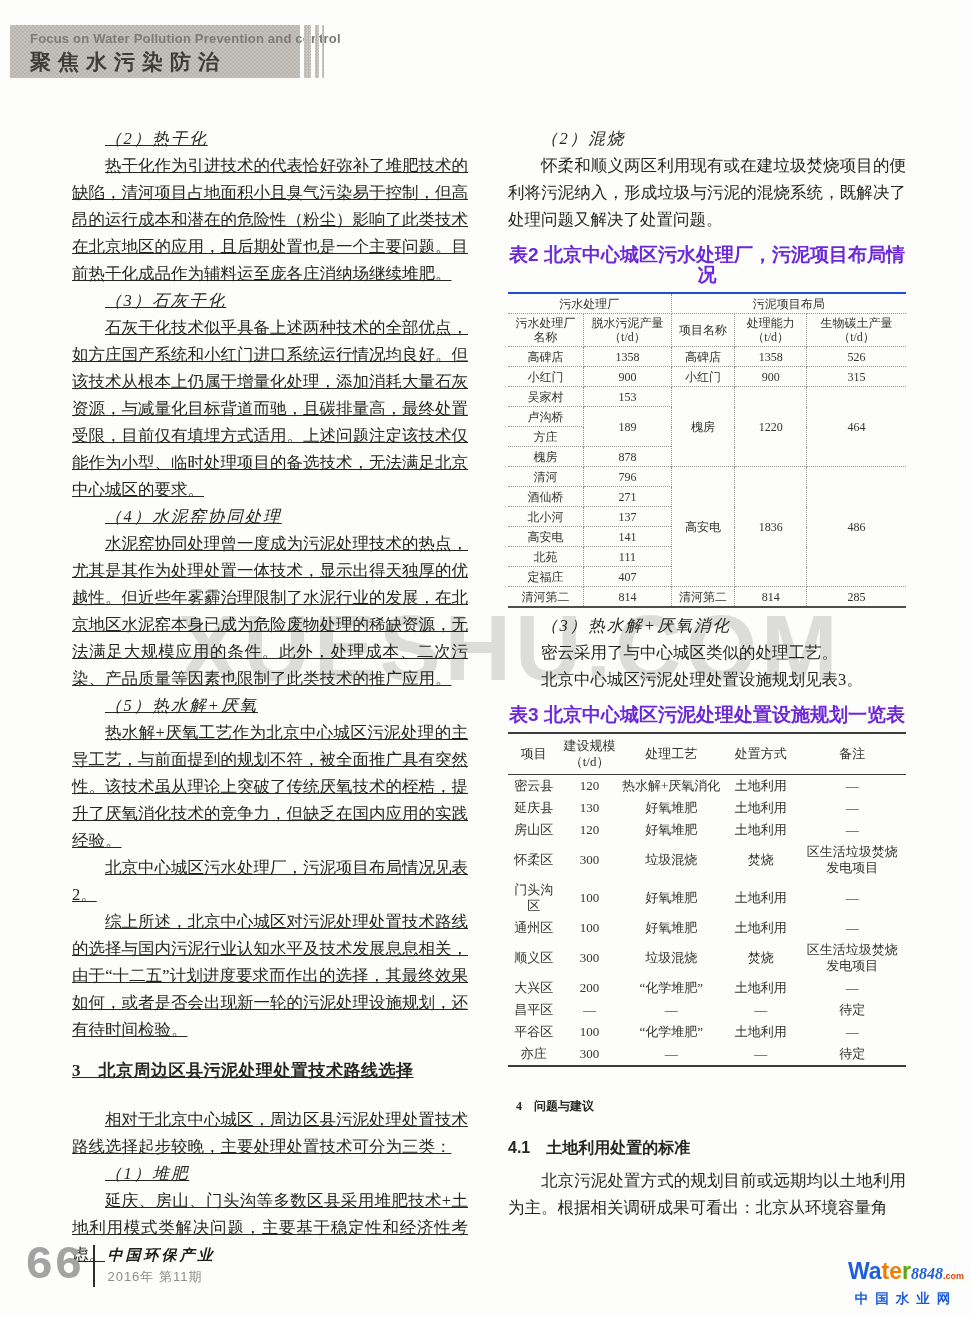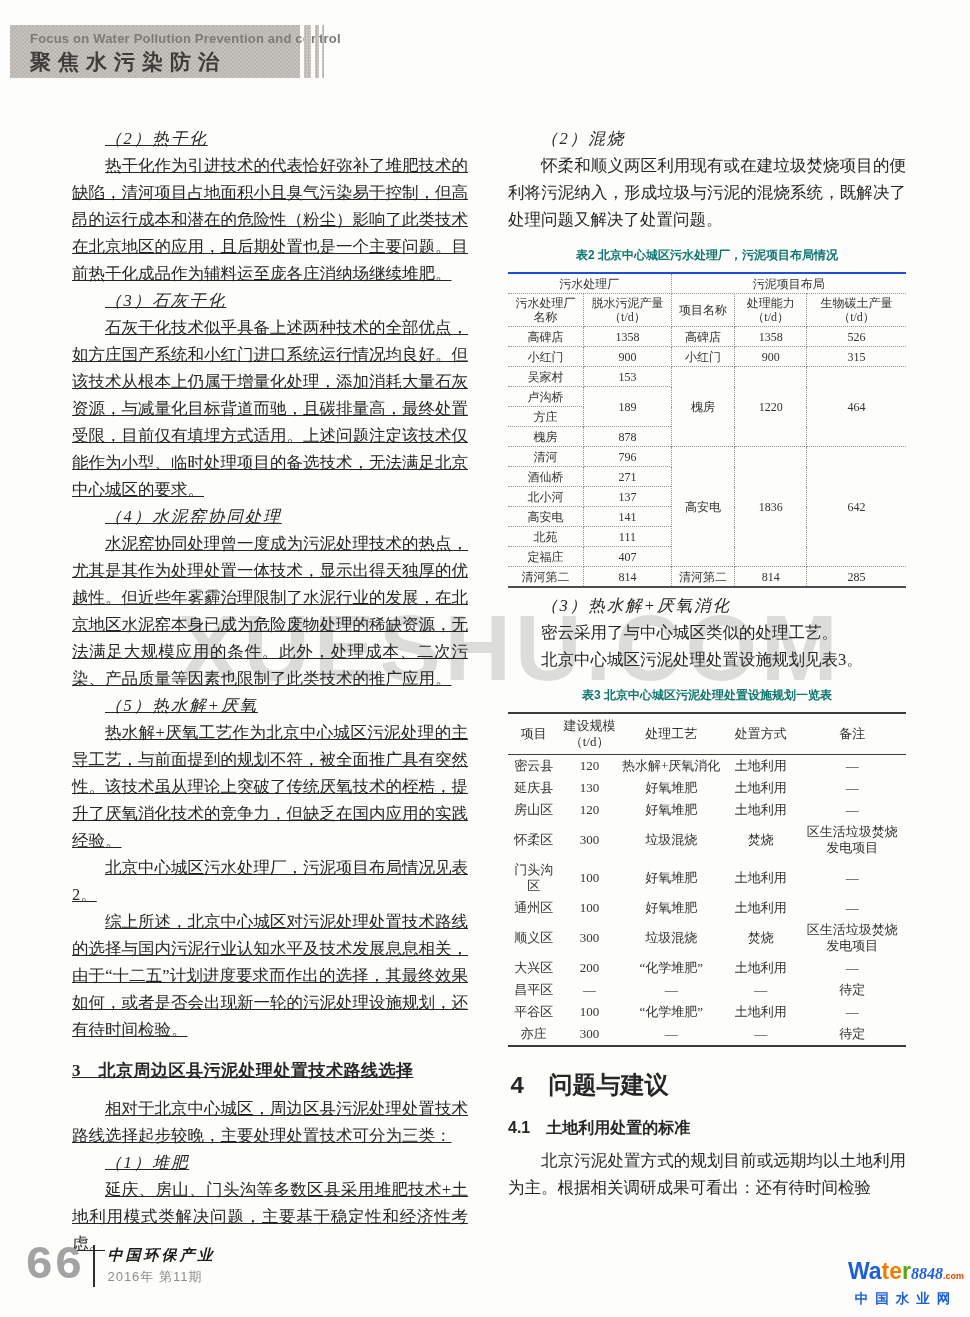--- a/index.html
+++ b/index.html
@@ -22,27 +22,27 @@
   .watermark{position:absolute;left:178px;top:596px;z-index:0;
              font-family:Liberation Sans, sans-serif;font-weight:bold;font-size:92px;
              color:#bdbdbd;opacity:.5;letter-spacing:4px;white-space:nowrap;}
 
   
   .col{position:absolute;top:125px;z-index:1;font-size:16.5px;line-height:27px;}
   .col-left{left:72px;width:396px;text-decoration:underline;}
   .col-right{left:508px;width:398px;}
   .para{margin:0;text-align:justify;text-indent:2em;}
   .sub{font-style:italic;text-indent:2em;letter-spacing:2px;}
-  .h2{font-weight:bold;font-size:17px;margin:14px 0 11px;letter-spacing:.5px;}
-  .h2s{font-family:Liberation Mono, monospace;font-weight:bold;font-size:24px;margin:26px 2px 14px;}
+  .h2{font-weight:bold;font-size:17px;margin:14px 0 22px;letter-spacing:.5px;}
+  .h2s{font-family:Liberation Serif, serif;font-weight:bold;font-size:12px;margin:26px 8px 14px;}
   .h3s{font-family:"Liberation Sans",sans-serif;font-weight:bold;font-size:16px;margin:0 0 6px;}
 
   
-  .tbl-title{font-family:"Liberation Sans",sans-serif;font-weight:bold;font-size:12px;
-             text-align:center;color:#0f766e;margin:12px 0 7px;line-height:20px;text-indent:0;}
+  .tbl-title{font-family:"Liberation Sans",sans-serif;font-weight:bold;font-size:19px;
+             text-align:center;color:#6d28d9;margin:12px 0 7px;line-height:20px;text-indent:0;}
   table{border-collapse:collapse;width:100%;color:#333;}
   th,td{white-space:pre-line;vertical-align:middle;text-align:center;font-weight:normal;}
   .t2{border-top:2px solid #1d4ed8;border-bottom:2px solid #4e4e4e;font-size:12px;margin-bottom:4px;}
   .t2 th,.t2 td{border:1px dotted #979797;padding:2px 2px;line-height:14px;height:15px;}
   .t2 tr>*:first-child{border-left:none;} .t2 tr>*:last-child{border-right:none;}
   .t2 col.c1{width:19%;} .t2 col.c2{width:22%;} .t2 col.c3{width:16%;}
   .t2 col.c4{width:18%;} .t2 col.c5{width:25%;}
   .t3{border-top:2px solid #3c3c3c;border-bottom:2px solid #3c3c3c;font-size:13px;}
   .t3 th{border-bottom:1.5px solid #3c3c3c;padding:4px 1px;line-height:16px;}
   .t3 td{padding:3px 1px;line-height:16px;}
@@ -157,21 +157,21 @@
           </tr>
           <tr>
             <td>槐房</td>
             <td>878</td>
           </tr>
           <tr>
             <td>清河</td>
             <td>796</td>
             <td rowspan="6">高安电</td>
             <td rowspan="6">1836</td>
-            <td rowspan="6">642</td>
+            <td rowspan="6">486</td>
           </tr>
           <tr>
             <td>酒仙桥</td>
             <td>271</td>
           </tr>
           <tr>
             <td>北小河</td>
             <td>137</td>
           </tr>
           <tr>
@@ -294,21 +294,21 @@
             <td>亦庄</td>
             <td>300</td>
             <td>—</td>
             <td>—</td>
             <td>待定</td>
           </tr>
         </tbody>
       </table>
       <div class="h2s">4　问题与建议</div>
       <div class="h3s">4.1　土地利用处置的标准</div>
-      <p class="para">北京污泥处置方式的规划目前或远期均以土地利用为主。根据相关调研成果可看出：还有待时间检验</p>
+      <p class="para">北京污泥处置方式的规划目前或远期均以土地利用为主。根据相关调研成果可看出：北京从环境容量角</p>
     </div>
 
   <div class="footer-left">
     <div class="page-num">66</div>
     <div class="footer-divider"></div>
     <div>
       <div class="journal-name">中国环保产业</div>
       <div class="journal-issue">2016年 第11期</div>
     </div>
   </div>

